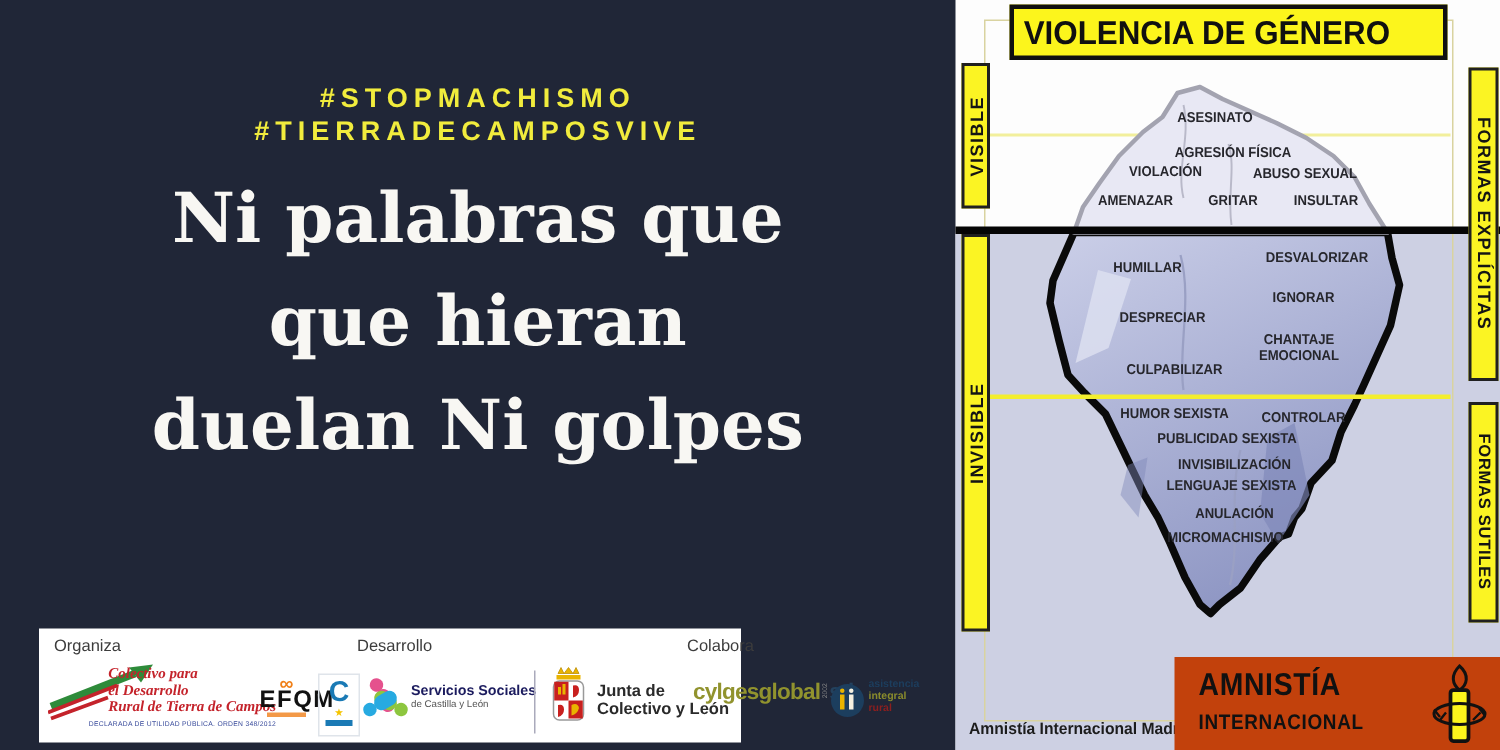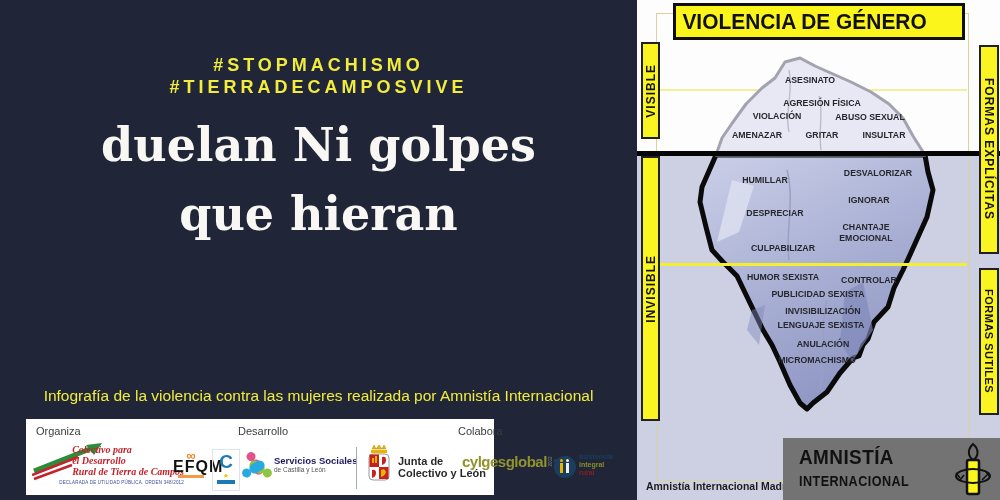--- a/index.html
+++ b/index.html
@@ -74,44 +74,44 @@
   .box-invisible{left:4px;top:156px;width:15px;height:261px;}
   .box-explicitas{left:342px;top:45px;width:16px;height:205px;}
   .box-sutiles{left:342px;top:268px;width:16px;height:143px;}
   .box-visible span,.box-invisible span,.box-explicitas span{font-size:12px;letter-spacing:1px;}
   .box-sutiles span{font-size:11px;letter-spacing:.5px;}
 
   .term{position:absolute;z-index:6;font-weight:bold;font-size:9.5px;color:#26262c;white-space:nowrap;
     transform:translate(-50%,-50%) scaleX(.92);}
   .term.multiline{white-space:pre-line;text-align:center;line-height:11px;}
 
-  .amnesty-box{position:absolute;left:146px;top:438px;width:217px;height:62px;background:#737373;z-index:9;}
+  .amnesty-box{position:absolute;left:146px;top:438px;width:217px;height:62px;background:#c2410c;z-index:9;}
   .amn-l1{position:absolute;left:16px;top:7px;font-weight:bold;font-size:21px;color:#111;
     transform:scaleX(.9);transform-origin:left;letter-spacing:.5px;}
   .amn-l2{position:absolute;left:16px;top:35px;font-weight:bold;font-size:14px;color:#111;
     transform:scaleX(.9);transform-origin:left;letter-spacing:.5px;}
   .amn-candle{position:absolute;right:6px;top:4px;}
   .ig-credit{position:absolute;left:9px;top:480px;z-index:6;font-weight:bold;font-size:11px;color:#1c1c1c;
     transform:scaleX(.95);transform-origin:left;white-space:nowrap;}
 </style>
 </head>
 <body>
 
 <div id="stage">
 
   <div id="left-panel">
     <div class="hashtags">
       <div>#STOPMACHISMO</div>
       <div>#TIERRADECAMPOSVIVE</div>
     </div>
     <div class="main-title">
+      <div>Ni palabras que</div>
+      <div>que hieran</div>
       <div>duelan Ni golpes</div>
-      <div>que hieran</div>
-    </div>
-    <div class="caption">Infografía de la violencia contra las mujeres realizada por Amnistía Internacional</div>
+    </div>
 
     <div id="sponsor-bar">
       <span class="sp-label lab-organiza">Organiza</span>
       <span class="sp-label lab-cofinancia">Desarrollo</span>
       <span class="sp-label lab-colabora">Colabora</span>
 
       <div class="colectivo">
         <svg class="colectivo-art" width="80" height="40" viewBox="0 0 80 40">
           <path d="M2,30 L58,8" stroke="#2e8b3a" stroke-width="5" fill="none"></path>
           <polygon points="70,2 54,4 62,14" fill="#2e8b3a"></polygon>

